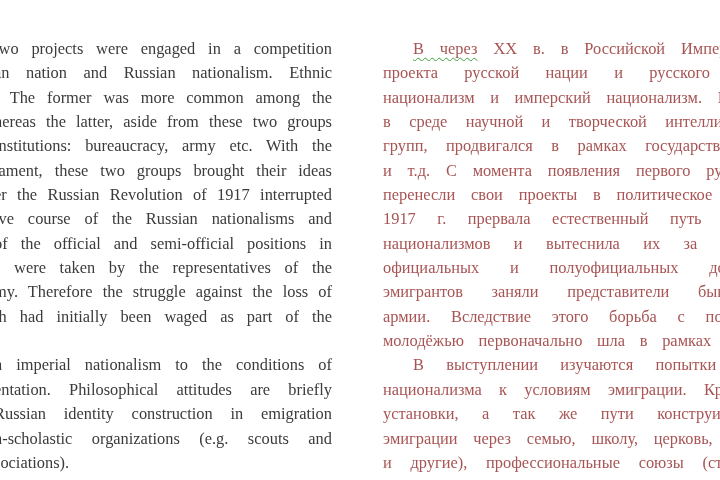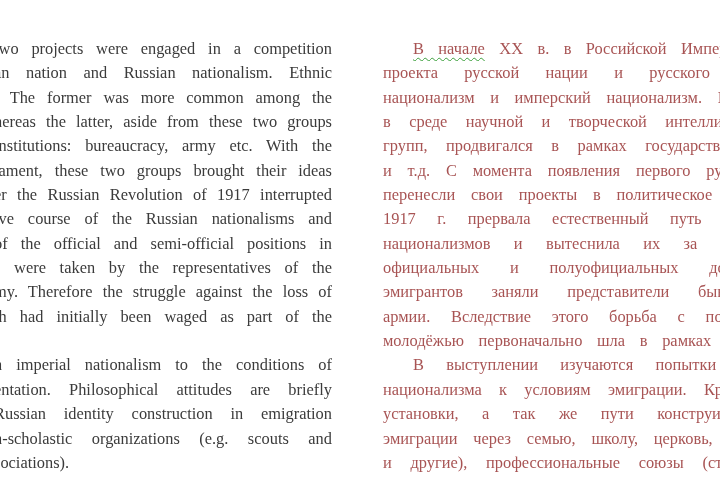--- a/index.html
+++ b/index.html
@@ -54,21 +54,21 @@
       <div class="line">my. Therefore the struggle against the loss of</div>
       <div class="line">th had initially been waged as part of the</div>
       <div class="line blank">&nbsp;</div>
       <div class="line">n imperial nationalism to the conditions of</div>
       <div class="line">entation. Philosophical attitudes are briefly</div>
       <div class="line">Russian identity construction in emigration</div>
       <div class="line">n-scholastic organizations (e.g. scouts and</div>
       <div class="line last">sociations).</div>
     </div>
   <div class="page-col col-right" style="color: rgb(168, 84, 84);">
-      <div class="line indent"><span class="misspell" style="text-decoration-color: rgb(60, 160, 60);">В начале</span> XX в. в Российской Империи</div>
+      <div class="line indent"><span class="misspell" style="text-decoration-color: rgb(60, 160, 60);">В через</span> XX в. в Российской Империи</div>
       <div class="line">проекта русской нации и русского н</div>
       <div class="line">национализм и имперский национализм. Пер</div>
       <div class="line">в среде научной и творческой интеллиген</div>
       <div class="line">групп, продвигался в рамках государственн</div>
       <div class="line">и т.д. С момента появления первого русск</div>
       <div class="line">перенесли свои проекты в политическое пр</div>
       <div class="line">1917 г. прервала естественный путь раз</div>
       <div class="line">национализмов и вытеснила их за пре</div>
       <div class="line">официальных и полуофициальных долж</div>
       <div class="line">эмигрантов заняли представители бывше</div>

